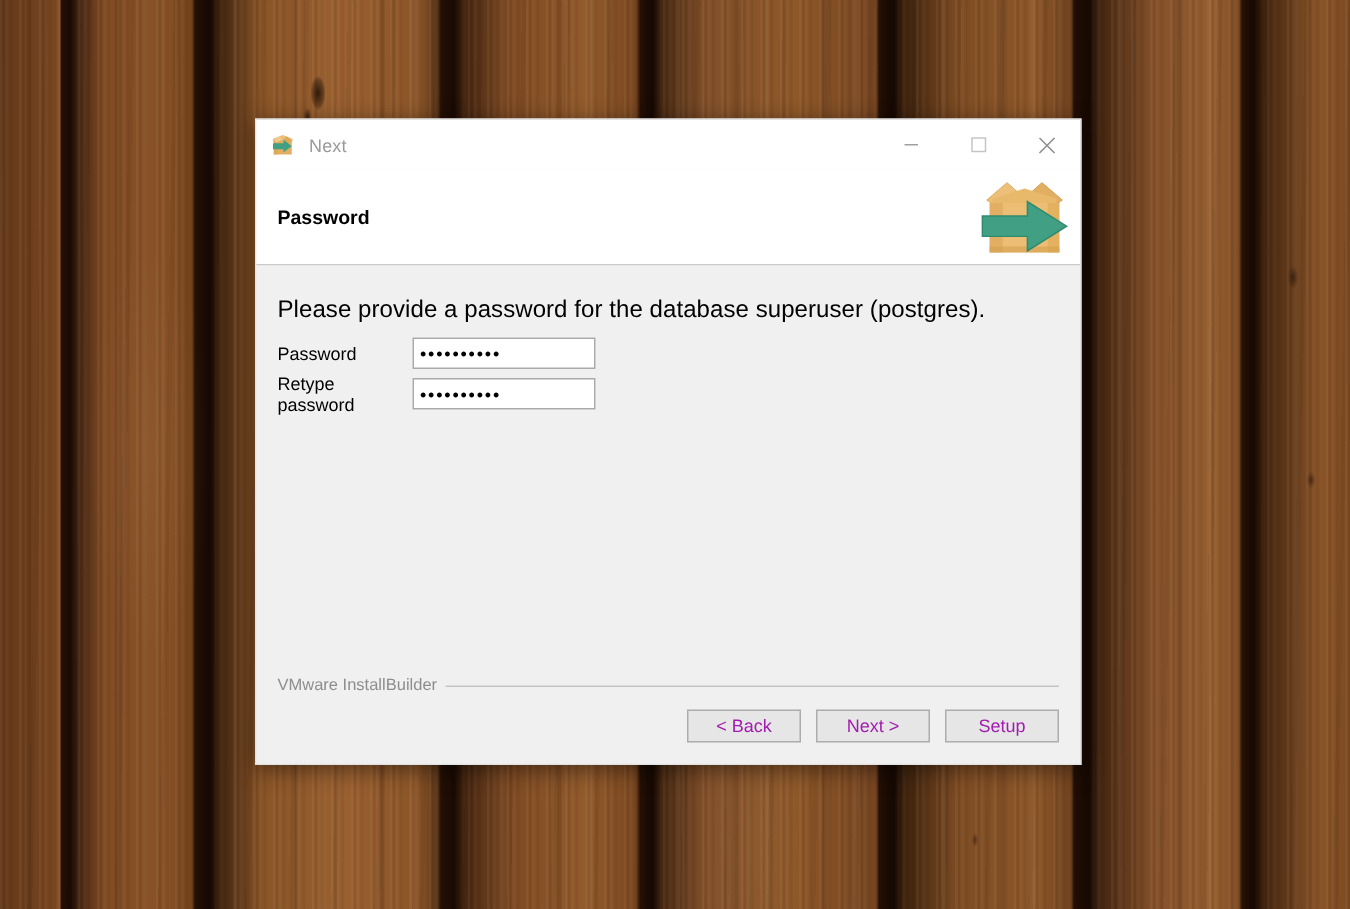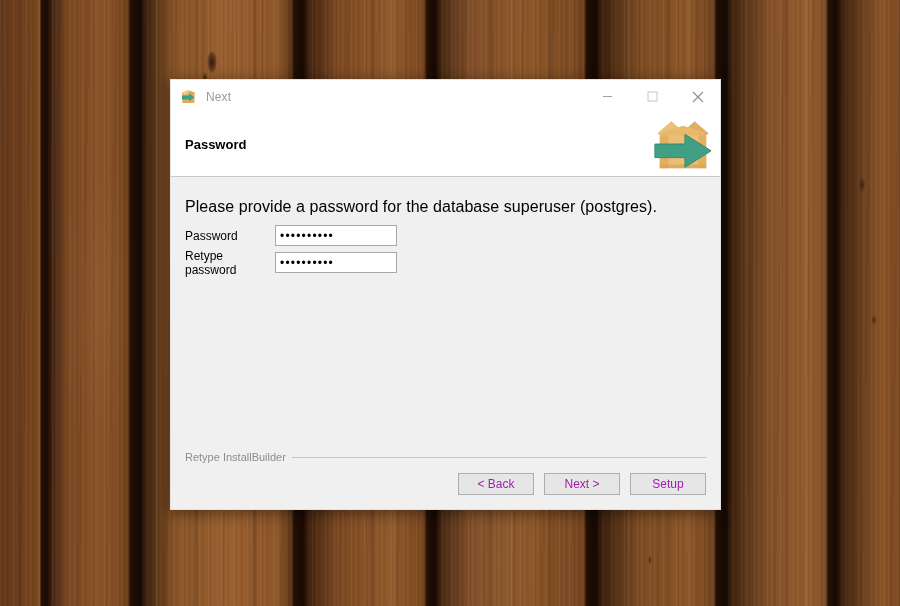--- a/index.html
+++ b/index.html
@@ -336,21 +336,21 @@
     </div>
 
     <div class="form-row">
       <span class="form-label">Retype password</span>
       <input class="pw-input" type="text" readonly="" value="••••••••••" style="">
     </div>
   </div>
 
   <div class="footer">
     <div class="footer-brand-row">
-      <span class="footer-brand">Retype InstallBuilder</span>
+      <span class="footer-brand">VMware InstallBuilder</span>
       <span class="footer-rule"></span>
     </div>
     <div class="buttons">
       <button class="dlg-btn">&lt; Back</button>
       <button class="dlg-btn">Next &gt;</button>
       <button class="dlg-btn">Setup</button>
     </div>
   </div>
 
 </div>

